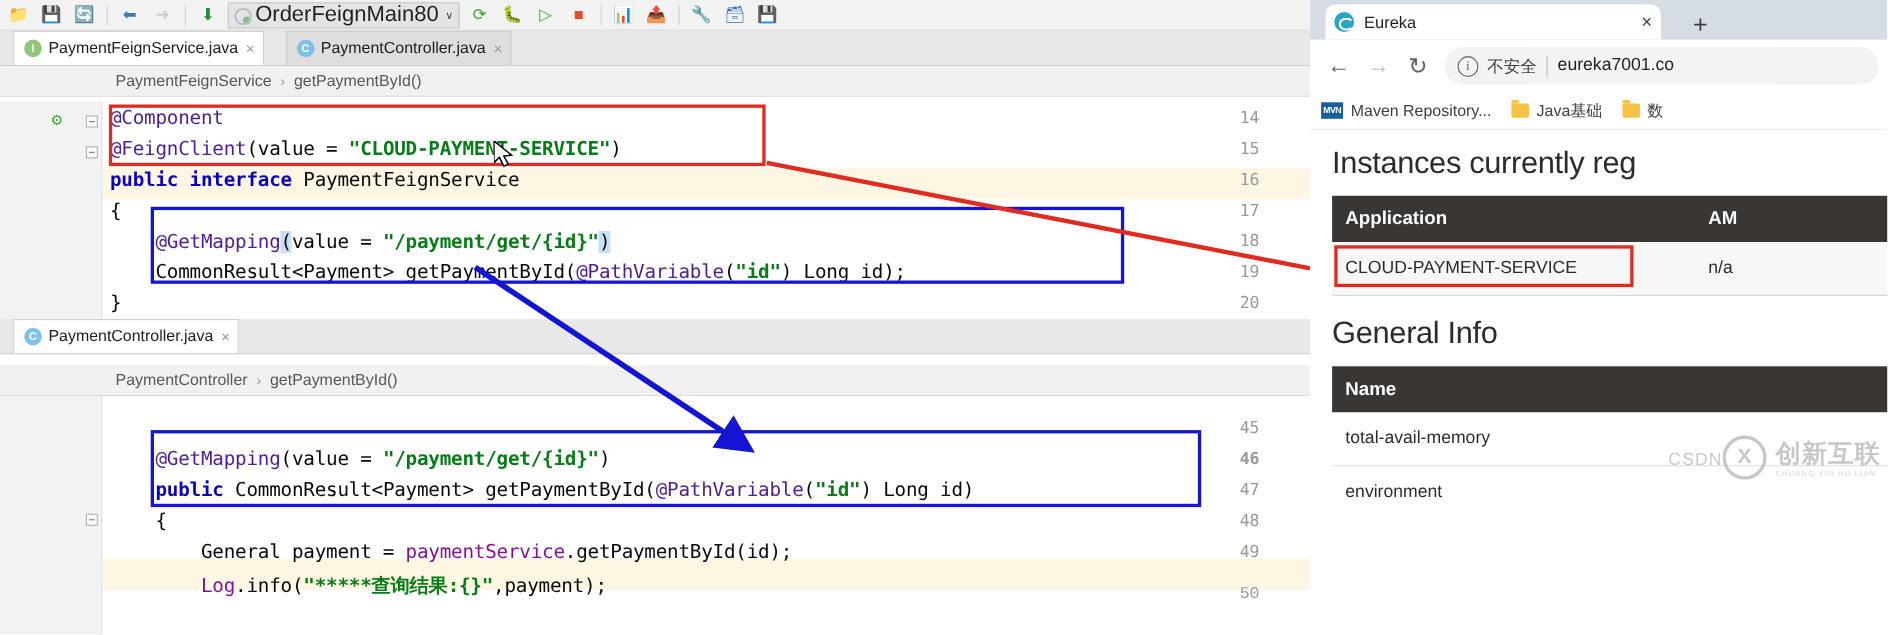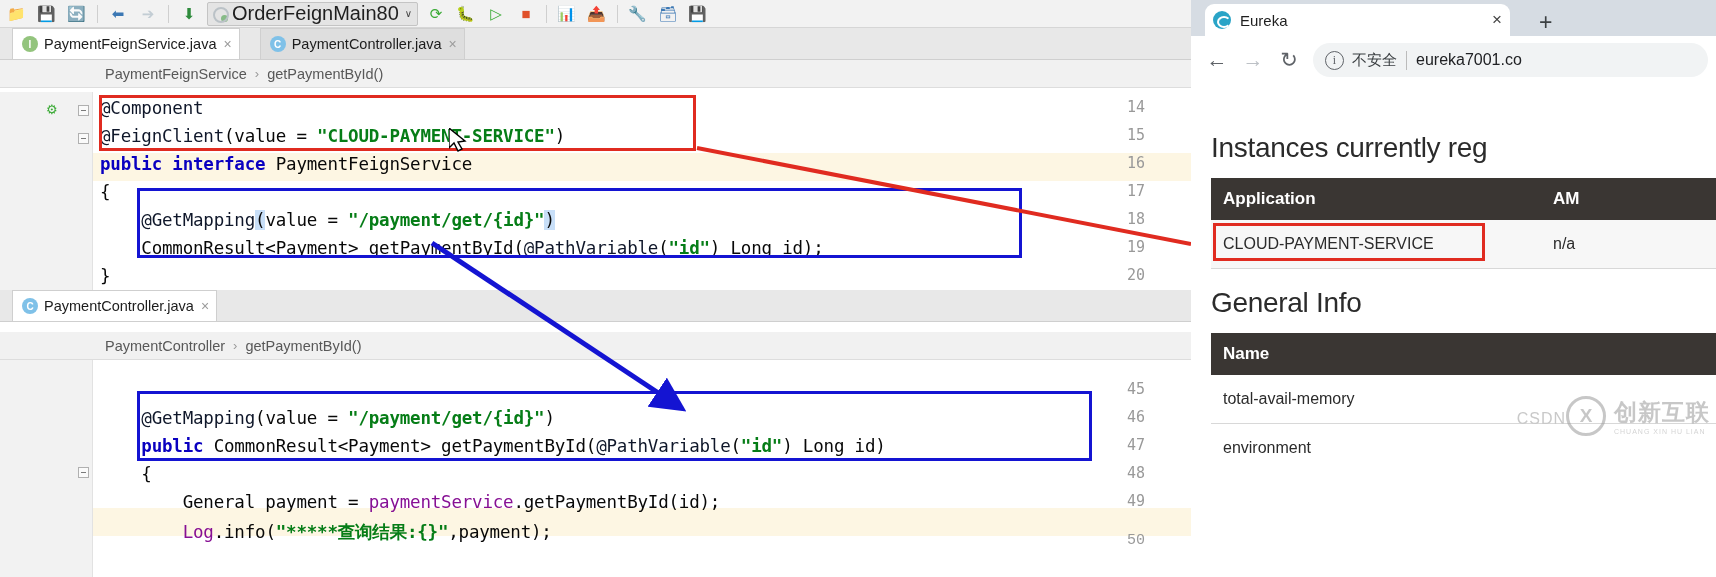--- a/index.html
+++ b/index.html
@@ -38,21 +38,21 @@
   .crumb .sep{margin:0 8px;color:#9a9a9a;font-size:13px;}
 
   
   .pane{position:relative;background:#ffffff;overflow:hidden;}
   .gutter{position:absolute;left:0;top:0;width:92px;height:100%;background:#f2f2f2;border-right:1px solid #e2e2e2;}
   .lnum{position:absolute;right:46px;font-size:15px;color:#999999;font-family:"DejaVu Sans Mono",monospace;}
   .fold{position:absolute;left:78px;width:11px;height:11px;border:1px solid #b0b0b0;background:#fafafa;box-sizing:border-box;}
   .fold:after{content:"";position:absolute;left:2px;top:4px;width:5px;height:1px;background:#7a7a7a;}
   .code{position:absolute;left:100px;white-space:pre;font-family:"DejaVu Sans Mono",monospace;font-size:17.5px;color:#080808;letter-spacing:-0.2px;}
   .hl-row{position:absolute;left:93px;right:0;height:28px;background:#fdf6e3;}
-  .anno{color:#0f172a;}
+  .anno{color:#4c1d95;}
   .kw{color:#0a00c0;font-weight:bold;}
   .str{color:#067d17;font-weight:bold;}
   .fld{color:#871094;}
   .sel{background:#c8dff8;}
   .ident{color:#080808;}
 
   
   .box{position:absolute;box-sizing:border-box;pointer-events:none;}
   .box.red{border:3px solid #e02b20;}
   .box.blue{border:3px solid #1414d2;}
@@ -188,21 +188,21 @@
     <span>getPaymentById()</span>
   </div>
 
   <div class="pane" style="position:absolute;left:0;top:360px;width:1191px;height:217px;">
     <div class="hl-row" style="top:148px;"></div>
     <div class="gutter"></div>
     <div class="fold" style="top:107px;"></div>
     <div id="bot-lines">
         <div class="lnum" style="top: 20px;">45</div>
         <div class="code" style="top: 20px;"></div>
-        <div class="lnum" style="top: 48px;">46</div>
+        <div class="lnum" style="top: 48px; font-weight: bold;">46</div>
         <div class="code" style="top: 48px;"><span class="anno">    @GetMapping</span><span class="ident">(value = </span><span class="str">"/payment/get/{id}"</span><span class="ident">)</span></div>
         <div class="lnum" style="top: 76px;">47</div>
         <div class="code" style="top: 76px;"><span class="kw">    public </span><span class="ident">CommonResult&lt;Payment&gt; getPaymentById(</span><span class="anno">@PathVariable</span><span class="ident">(</span><span class="str">"id"</span><span class="ident">) Long id)</span></div>
         <div class="lnum" style="top: 104px; text-align: right;">48</div>
         <div class="code" style="top: 104px;"><span class="ident">    {</span></div>
         <div class="lnum" style="top: 132px;">49</div>
         <div class="code" style="top: 132px;"><span class="ident">        General payment = </span><span class="fld">paymentService</span><span class="ident">.getPaymentById(id);</span></div>
         <div class="lnum" style="top: 172px; font-family: Liberation Mono, monospace;">50</div>
         <div class="code" style="top: 160px;"><span class="fld">        Log</span><span class="ident">.info(</span><span class="str">"*****查询结果:{}"</span><span class="ident">,payment);</span></div>
       </div>
@@ -242,20 +242,34 @@
     <div class="navbtn dim">→</div>
     <div class="navbtn">↻</div>
     <div class="omnibox">
       <span class="info">i</span>
       <span class="warn">不安全</span>
       <span class="bar"></span>
       <span class="url">eureka7001.co</span>
     </div>
   </div>
 
+  <div class="b-bm">
+    <div class="bm">
+      <span class="mvn">MVN</span>
+      <span>Maven Repository...</span>
+    </div>
+    <div class="bm">
+      <span class="folder"></span>
+      <span>Java基础</span>
+    </div>
+    <div class="bm">
+      <span class="folder"></span>
+      <span>数</span>
+    </div>
+  </div>
 
   <div class="b-page">
     <div class="h1">Instances currently reg</div>
 
     <div class="tbl">
       <div class="thead">
         <span class="c1">Application</span>
         <span>AM</span>
       </div>
       <div class="trow" style="position:relative;">

